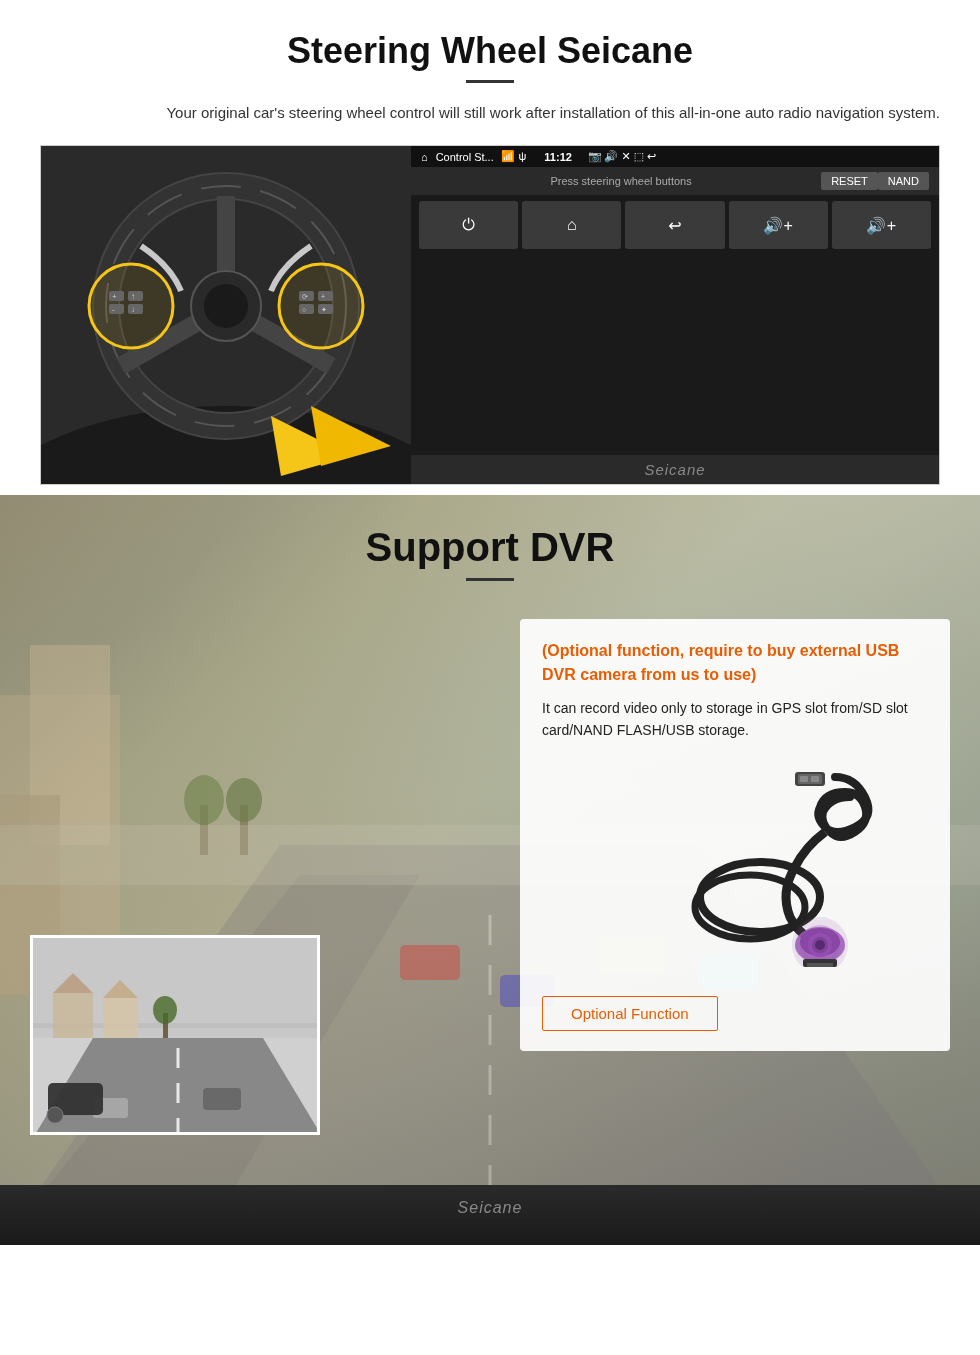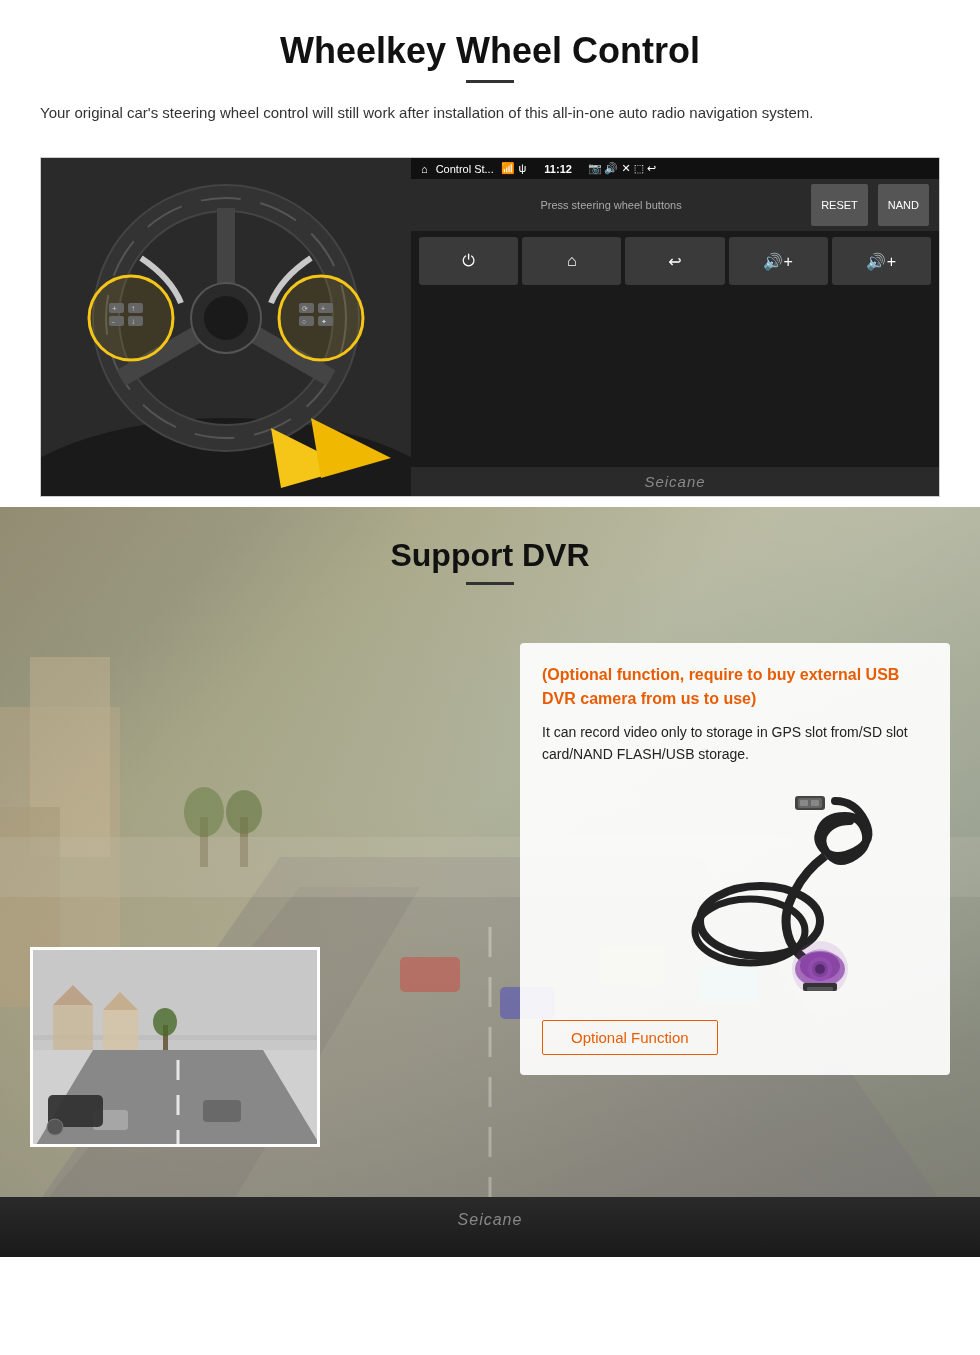--- a/index.html
+++ b/index.html
@@ -22,24 +22,24 @@
       color: #111;
       margin-bottom: 8px;
     }
     .title-underline {
       width: 48px;
       height: 3px;
       background: #333;
       margin: 0 auto 18px auto;
     }
     .section-desc {
-      text-align: left;
+      text-align: right;
       font-size: 15px;
       color: #333;
-      margin-bottom: 32px;
+      margin-bottom: 20px;
       line-height: 1.6;
     }
 
     
     .steering-image-container {
       width: 100%;
       position: relative;
       display: flex;
       height: 340px;
       border: 1px solid #ccc;
@@ -80,28 +80,27 @@
       gap: 8px;
     }
 
     .screen-controls-bar {
       background: #2a2a2a;
       display: flex;
       align-items: center;
       padding: 5px 10px;
       color: #aaa;
       font-size: 11px;
-      gap: 10px;
     }
     .screen-controls-bar .label { flex: 1; text-align: center; }
     .screen-btn {
       background: #555;
       color: #fff;
       border: none;
-      padding: 15px 10px;
+      padding: 3px 10px;
       font-size: 11px;
       cursor: pointer;
       border-radius: 2px;
     }
 
     .screen-buttons-grid {
       display: grid;
       grid-template-columns: repeat(5, 1fr);
       gap: 4px;
       padding: 6px 8px;
@@ -167,31 +166,31 @@
         linear-gradient(to bottom, rgba(100,120,100,0.2) 0%, rgba(80,100,80,0.3) 40%, rgba(60,50,40,0.5) 100%);
     }
 
     .dvr-title-area {
       position: relative;
       z-index: 10;
       text-align: center;
       padding: 30px 0 20px 0;
     }
     .dvr-title-area .section-title {
-      font-size: 32px;
+      font-size: 40px;
     }
     .dvr-title-area .title-underline {
       background: #333;
     }
 
     
     .dvr-info-box {
       position: absolute;
       right: 30px;
-      top: 136px;
+      top: 124px;
       width: 430px;
       background: rgba(255,255,255,0.92);
       border-radius: 4px;
       padding: 20px 22px;
       z-index: 20;
     }
     .dvr-info-optional {
       color: #e85d04;
       font-size: 16px;
       font-weight: bold;
@@ -262,21 +261,21 @@
       position: absolute;
       bottom: 0;
       left: 0;
       z-index: 5;
     }
   </style>
 </head>
 <body>
 
 <section class="section-steering">
-  <h1 class="section-title">Wheelkey Wheel Control</h1>
+  <h1 class="section-title">Steering Wheel Seicane</h1>
   <div class="title-underline"></div>
   <p class="section-desc">Your original car's steering wheel control will still work after installation of this all-in-one auto radio navigation system.</p>
 
   <div class="steering-image-container">
 
     <div class="steering-left">
       <svg class="sw-svg" viewBox="0 0 370 340" xmlns="http://www.w3.org/2000/svg">
 
         <rect width="370" height="340" fill="#2a2a2a"></rect>
 

